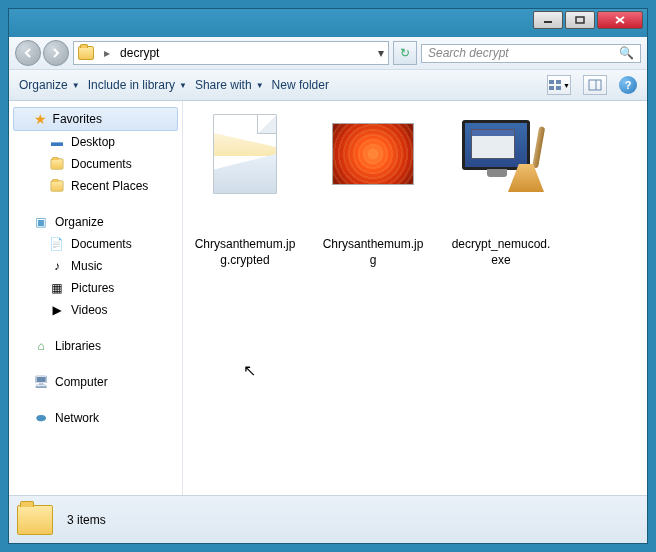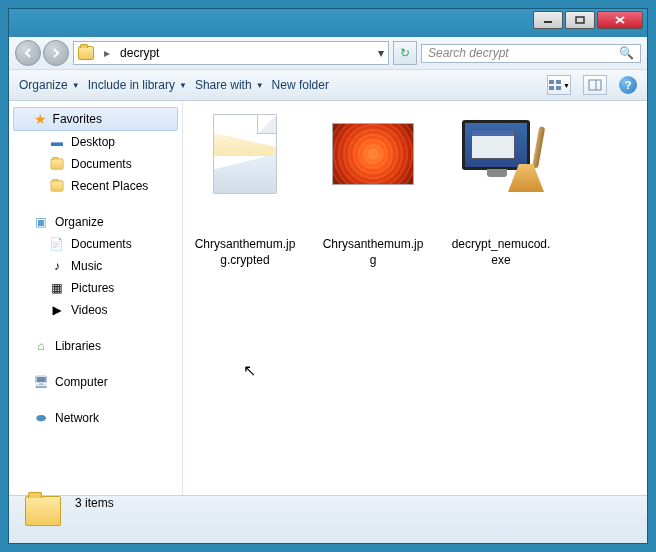--- a/index.html
+++ b/index.html
@@ -61,21 +61,21 @@
   .monitor { position:absolute; left:4px; top:6px; width:68px; height:50px; background: linear-gradient(to bottom,#3a6aaa,#2a4a8a); border: 3px solid #222; border-radius: 3px; }
   .monitor::after { content:""; position:absolute; bottom:-10px; left:22px; width:20px; height:8px; background:#888; border-radius:0 0 3px 3px; }
   .monitor .win { position:absolute; top:6px; left:6px; width:44px; height:30px; background:#e8edf2; border:1px solid #556; }
   .monitor .win::before { content:""; position:absolute; top:0; left:0; right:0; height:6px; background:#4a6aaa; }
   .broom { position:absolute; right:0; bottom:2px; width:36px; height:66px; }
   .broom .handle { position:absolute; top:0; left:24px; width:6px; height:42px; background: linear-gradient(to right,#caa56a,#a07530); border-radius:3px; transform: rotate(10deg); transform-origin: bottom; }
   .broom .head { position:absolute; bottom:0; left:0; width:36px; height:28px; background: linear-gradient(to bottom,#f0c070,#d09030); clip-path: polygon(30% 0, 70% 0, 100% 100%, 0 100%); }
   
   .cursor { position:absolute; left:60px; top:260px; font-size:16px; pointer-events:none; }
   
-  .statusbar { height: 48px; background: linear-gradient(to bottom,#eaf1f8,#dde8f2); border-top: 1px solid #c8d4e0; display: flex; padding: 0 16px; gap: 14px; }
+  .statusbar { height: 48px; background: linear-gradient(to bottom,#eaf1f8,#dde8f2); border-top: 1px solid #c8d4e0; display: flex; align-items: center; padding: 0 8px; gap: 14px; }
   .statusbar .bigfolder { width: 36px; height: 30px; background: linear-gradient(to bottom,#ffe9a3,#f4c95d); border:1px solid #c9a227; border-radius: 2px; position:relative; }
   .statusbar .bigfolder::before { content:""; position:absolute; top:-5px; left:2px; width:12px; height:5px; background:#f4c95d; border:1px solid #c9a227; border-bottom:none; border-radius:2px 2px 0 0; }
 </style>
 </head>
 <body>
 
 <div class="window">
 
   <div class="titlebar">
     <div class="tbtn">

